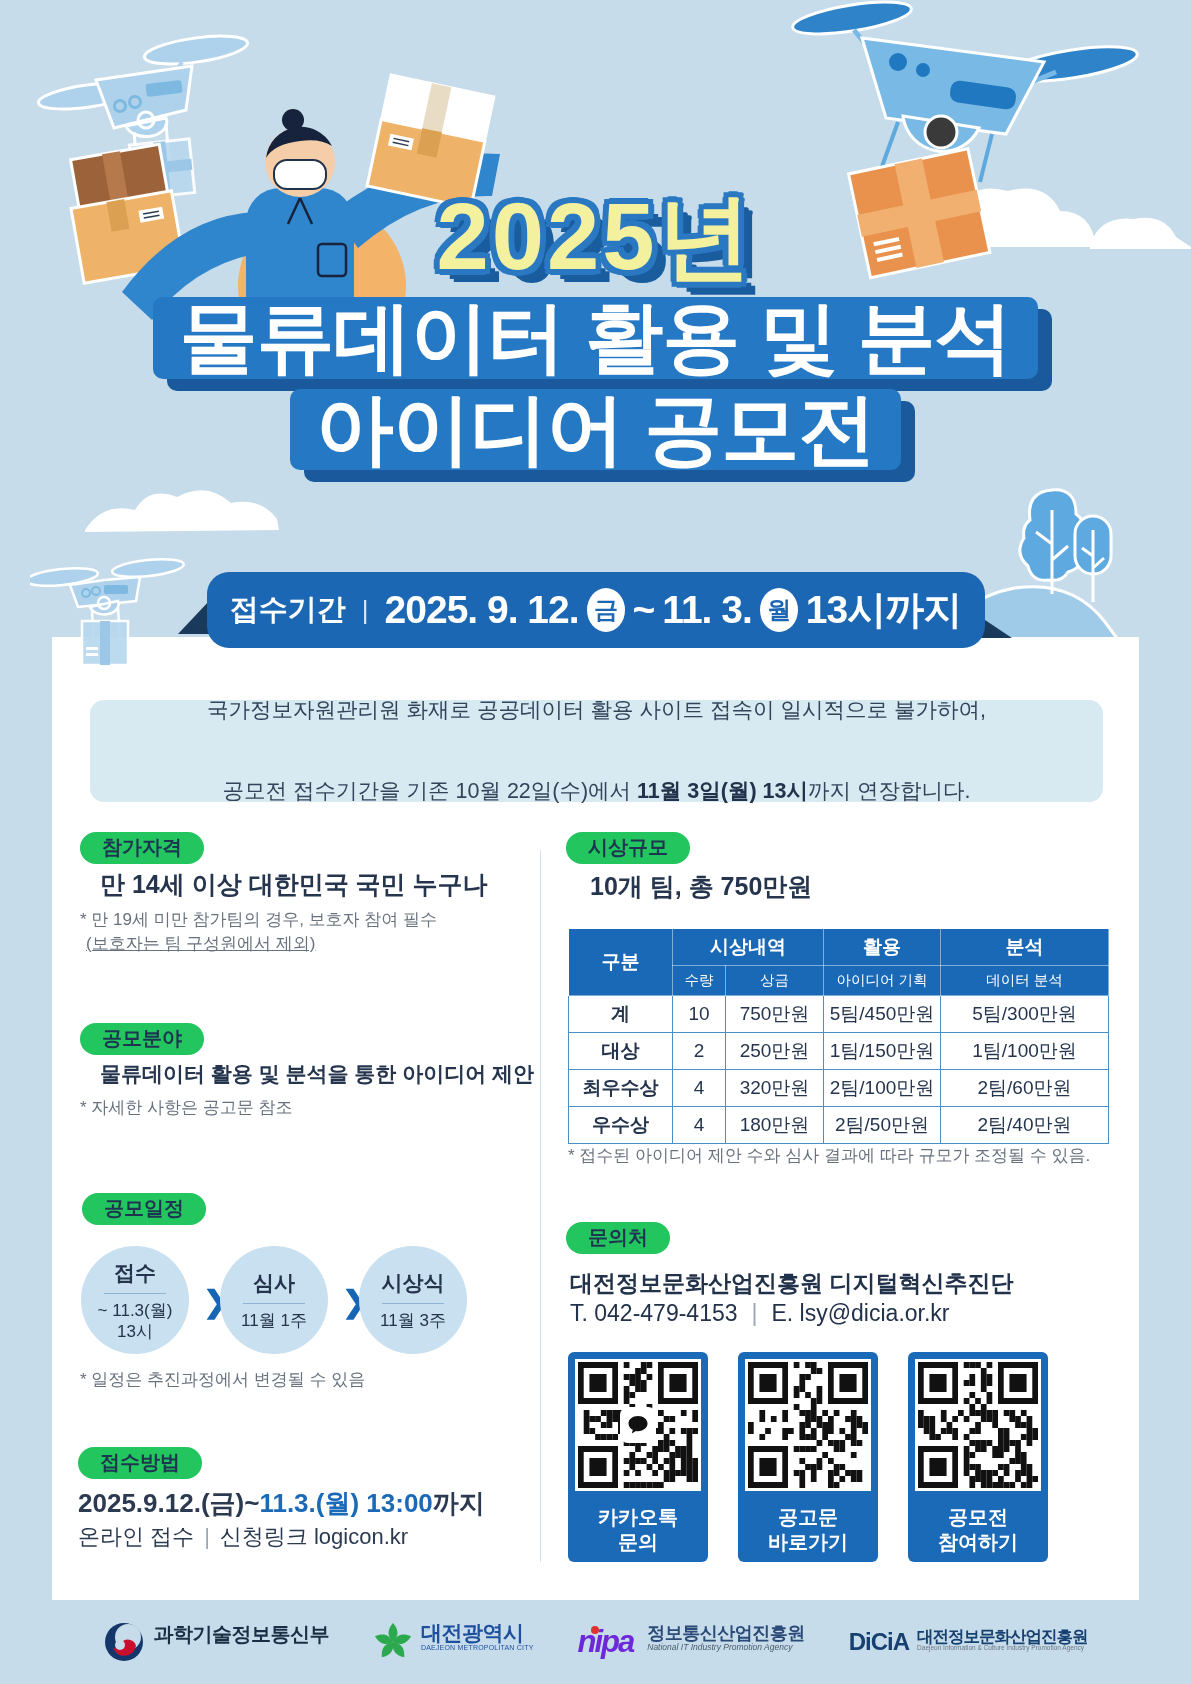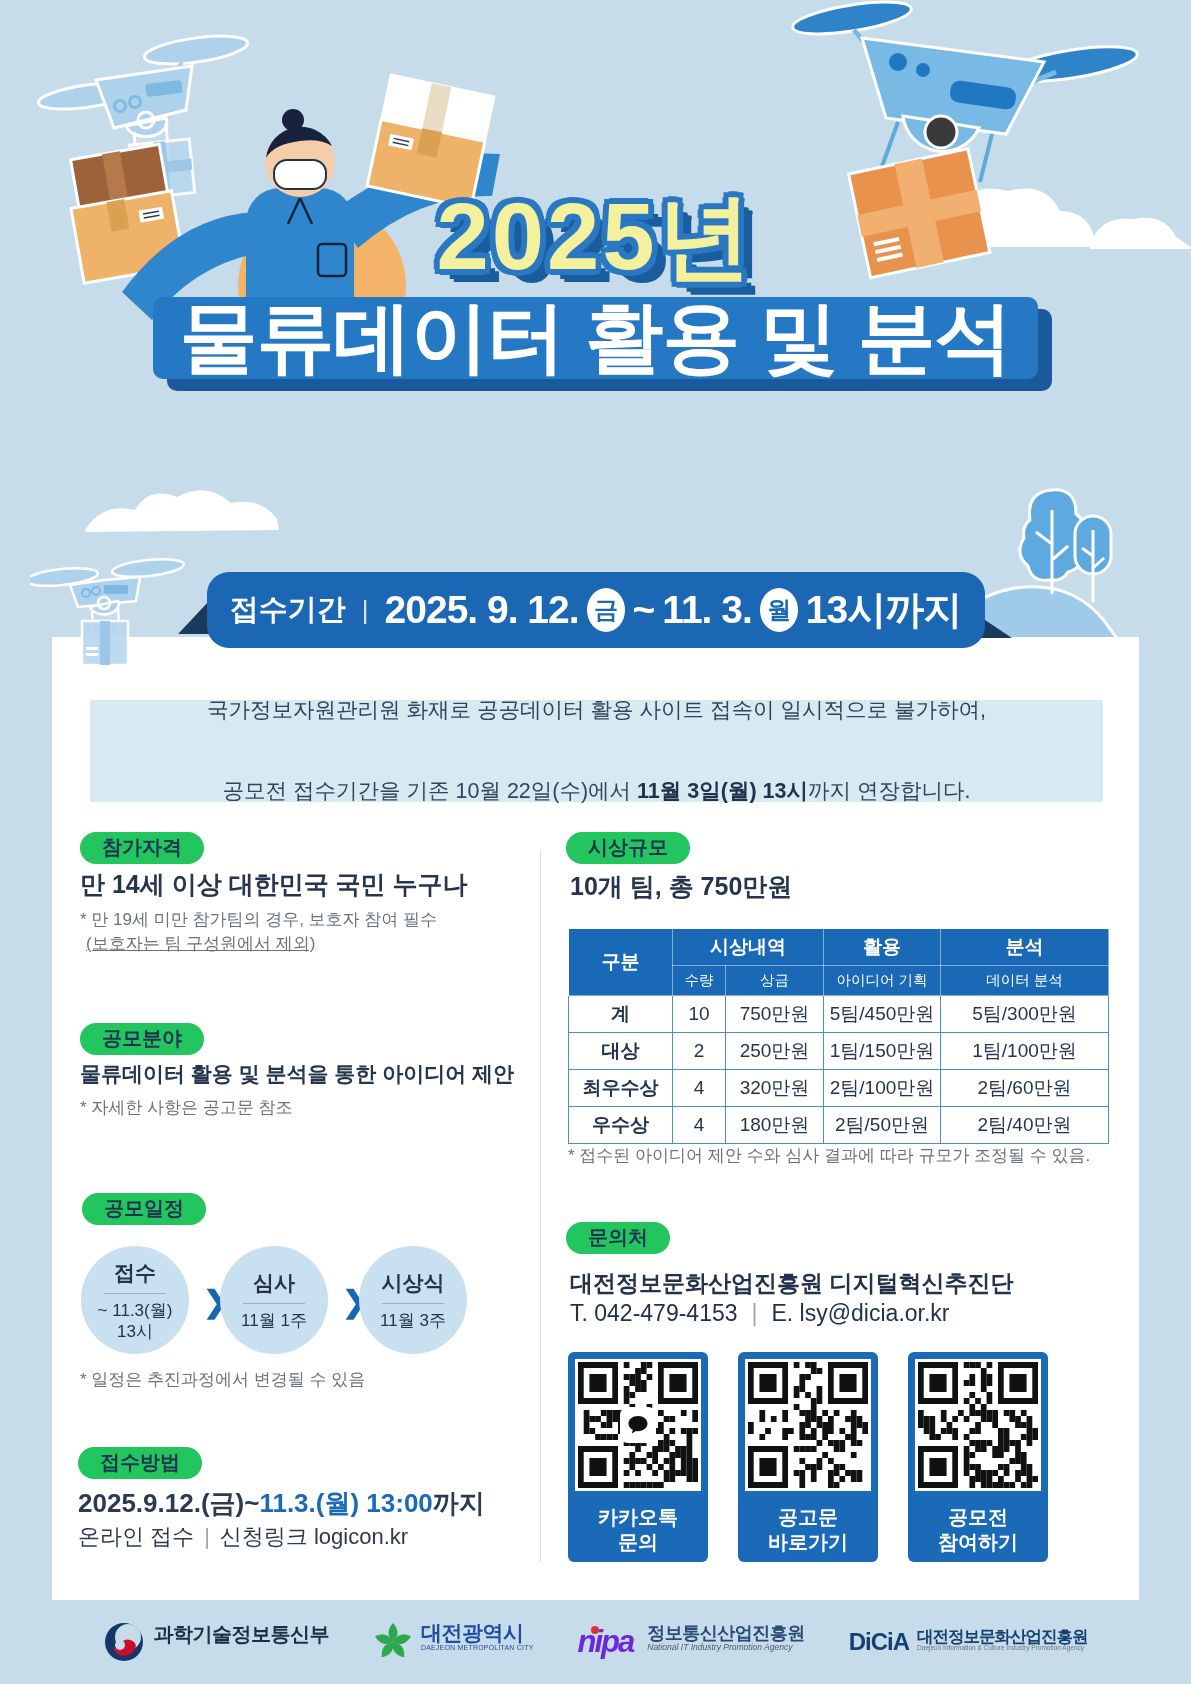--- a/index.html
+++ b/index.html
@@ -44,31 +44,31 @@
     display:inline-flex;align-items:center;justify-content:center;
     width:38px;height:44px;border-radius:50%;background:#ffffff;color:#1b67b4;
     font-size:24px;font-weight:800;
   }
 
   
   .card{position:absolute;left:52px;top:637px;width:1087px;height:963px;background:#ffffff;z-index:2;}
   .content{position:absolute;z-index:4;}
 
   .notice-box{
-    left:90px;top:700px;width:1013px;height:102px;background:#d7e9f1;border-radius:2px;
+    left:90px;top:700px;width:1013px;height:102px;background:#d7e9f1;border-radius:14px;
     text-align:center;font-size:21.5px;color:#33435a;line-height:33px;
     display:flex;flex-direction:column;justify-content:center;gap:48px;
   }
   .notice-box b{color:#22324a;}
 
   .badge{
     display:inline-block;background:#22c55e;color:#1d3550;font-weight:800;
     font-size:20px;padding:4px 22px 6px;border-radius:18px;line-height:1.1;
   }
-  .h-main{font-weight:800;color:#25354d;}
+  .h-main{font-weight:800;color:#25354d;margin-left:20px;}
   .note{font-size:17px;color:#68727e;line-height:24px;}
 
   .v-divider{position:absolute;left:540px;top:850px;width:1px;height:712px;background:#d7e0e9;z-index:4;}
 
   
   .step-circle{
     position:absolute;width:108px;height:108px;border-radius:50%;background:#c8e0ef;
     display:flex;flex-direction:column;align-items:center;justify-content:center;z-index:4;
   }
   .step-title{font-size:21px;font-weight:800;color:#24344c;}
@@ -234,20 +234,21 @@
     <path d="M62 76 L64 112 M88 72 L90 108" stroke="#ffffff" stroke-width="2.5"></path>
     <rect x="52" y="86" width="46" height="44" fill="#b8d8ee" opacity="0.92" stroke="#ffffff" stroke-width="2.5"></rect>
     <rect x="70" y="86" width="10" height="44" fill="#9cc7e6"></rect>
     <rect x="56" y="112" width="12" height="3" fill="#ffffff"></rect>
     <rect x="56" y="118" width="12" height="3" fill="#ffffff"></rect>
   </svg>
 
   <div class="title-wrap">
     <div class="title-year">2025년</div>
     <div class="title-line"><span class="title-block">물류데이터 활용 및 분석</span></div>
+    <div class="title-line"><span class="title-block">아이디어 공모전</span></div>
   </div>
 
   <div class="card"></div>
 
   <div class="fold fold-left"></div>
   <div class="fold fold-right"></div>
   <div class="period-banner">
     <span class="pb-label">접수기간</span>
     <span class="pb-divider">|</span>
     <span class="pb-date">

